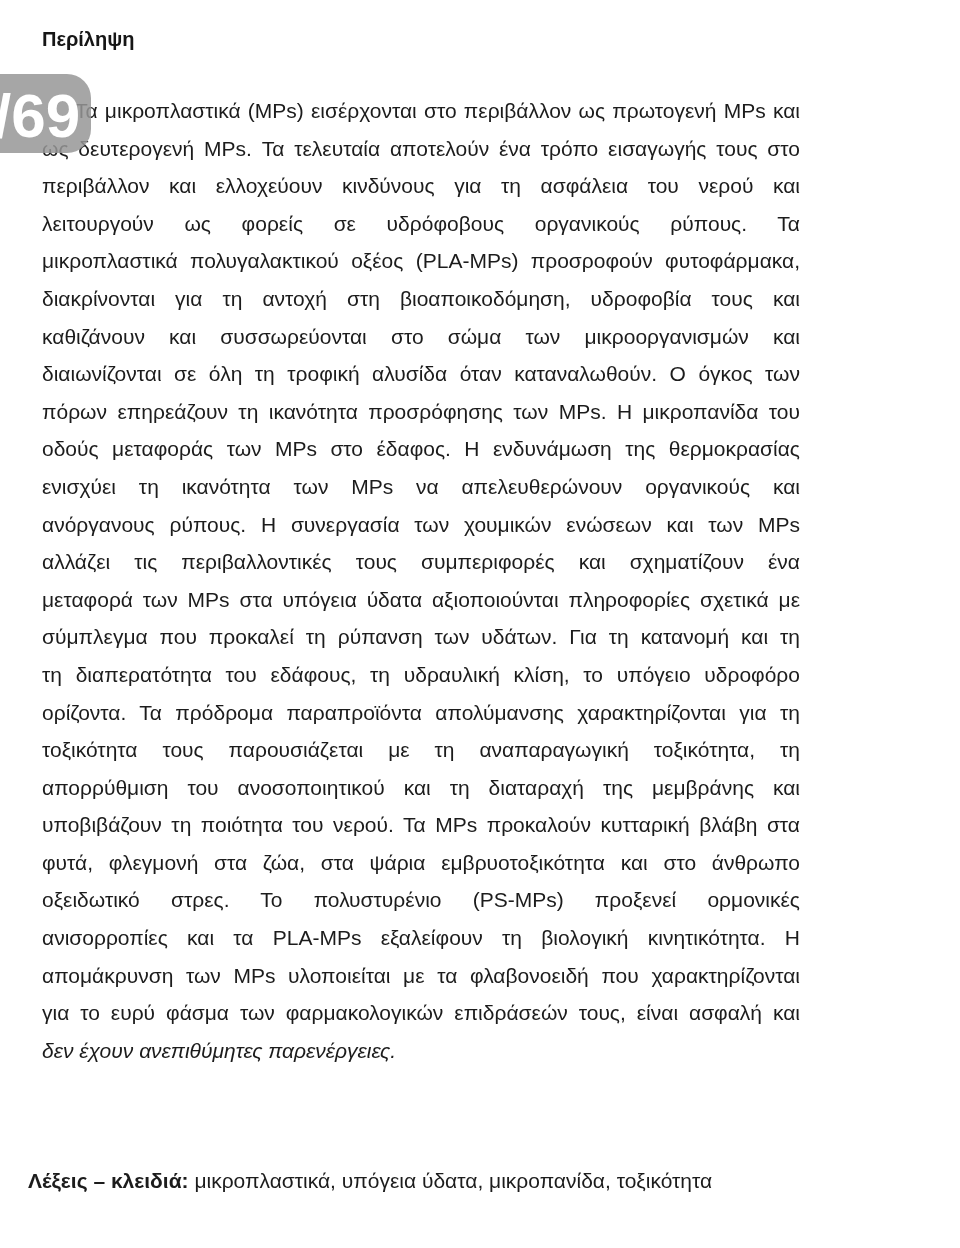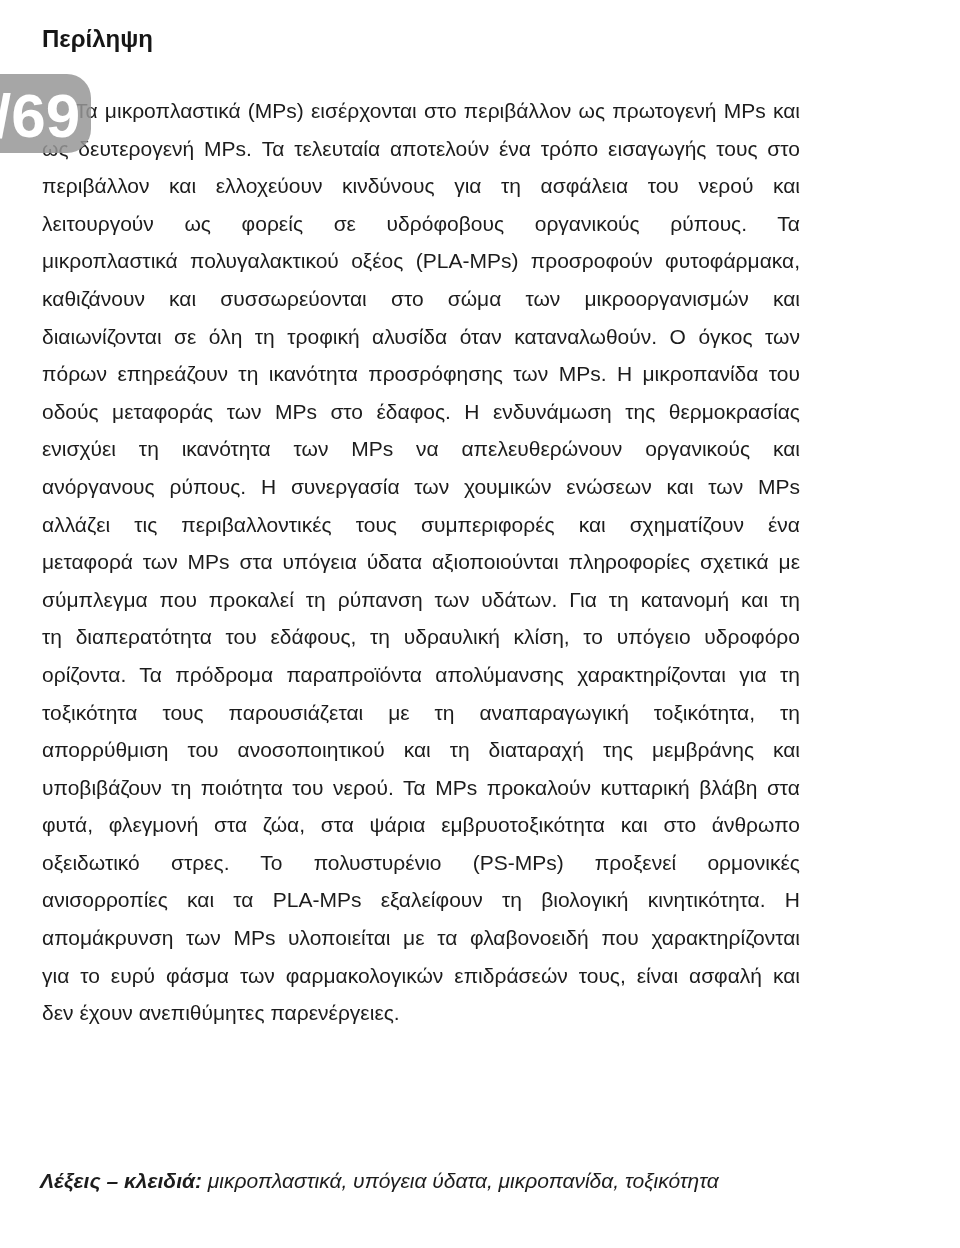--- a/index.html
+++ b/index.html
@@ -13,21 +13,21 @@
     height: 1248px;
     background: #ffffff;
     overflow: hidden;
     font-family: "Liberation Sans", sans-serif;
     color: #1c1c1c;
   }
   .heading {
     position: absolute;
     left: 42px;
     top: 24px;
-    font-size: 24px;
+    font-size: 20px;
     font-weight: 700;
     line-height: 30px;
     color: #161616;
   }
   .abstract {
     position: absolute;
     left: 42px;
     top: 68px;
     width: 758px;
     font-size: 21px;
@@ -41,30 +41,30 @@
     overflow: hidden;
     white-space: normal;
   }
   .abstract .line.first {
     text-indent: 33px;
     margin-top: 24px;
   }
   .abstract .line.last {
     text-align: right;
     text-align-last: left;
+    font-style: italic;
   }
   .keywords {
     position: absolute;
-    left: 40px;
+    left: 28px;
     top: 1166px;
     width: 880px;
     font-size: 21px;
     line-height: 30px;
     color: #1c1c1c;
-    font-style: italic;
   }
   .keywords .kw-label {
     font-weight: 700;
   }
   .page-badge {
     position: absolute;
     left: -36px;
     top: 74px;
     width: 127px;
     height: 79px;
@@ -90,20 +90,21 @@
 <div class="page">
 
   <div class="heading">Περίληψη</div>
 
   <div class="abstract" id="abstract-container">
       <div class="line first">Τα μικροπλαστικά (MPs) εισέρχονται στο περιβάλλον ως πρωτογενή MPs και</div>
       <div class="line">ως δευτερογενή MPs. Τα τελευταία αποτελούν ένα τρόπο εισαγωγής τους στο</div>
       <div class="line">περιβάλλον και ελλοχεύουν κινδύνους για τη ασφάλεια του νερού και</div>
       <div class="line">λειτουργούν ως φορείς σε υδρόφοβους οργανικούς ρύπους. Τα</div>
       <div class="line">μικροπλαστικά πολυγαλακτικού οξέος (PLA-MPs) προσροφούν φυτοφάρμακα,</div>
+      <div class="line">διακρίνονται για τη αντοχή στη βιοαποικοδόμηση, υδροφοβία τους και</div>
       <div class="line">καθιζάνουν και συσσωρεύονται στο σώμα των μικροοργανισμών και</div>
       <div class="line">διαιωνίζονται σε όλη τη τροφική αλυσίδα όταν καταναλωθούν. Ο όγκος των</div>
       <div class="line">πόρων επηρεάζουν τη ικανότητα προσρόφησης των MPs. Η μικροπανίδα του</div>
       <div class="line">οδούς μεταφοράς των MPs στο έδαφος. Η ενδυνάμωση της θερμοκρασίας</div>
       <div class="line">ενισχύει τη ικανότητα των MPs να απελευθερώνουν οργανικούς και</div>
       <div class="line">ανόργανους ρύπους. Η συνεργασία των χουμικών ενώσεων και των MPs</div>
       <div class="line">αλλάζει τις περιβαλλοντικές τους συμπεριφορές και σχηματίζουν ένα</div>
       <div class="line">μεταφορά των MPs στα υπόγεια ύδατα αξιοποιούνται πληροφορίες σχετικά με</div>
       <div class="line">σύμπλεγμα που προκαλεί τη ρύπανση των υδάτων. Για τη κατανομή και τη</div>
       <div class="line">τη διαπερατότητα του εδάφους, τη υδραυλική κλίση, το υπόγειο υδροφόρο</div>

